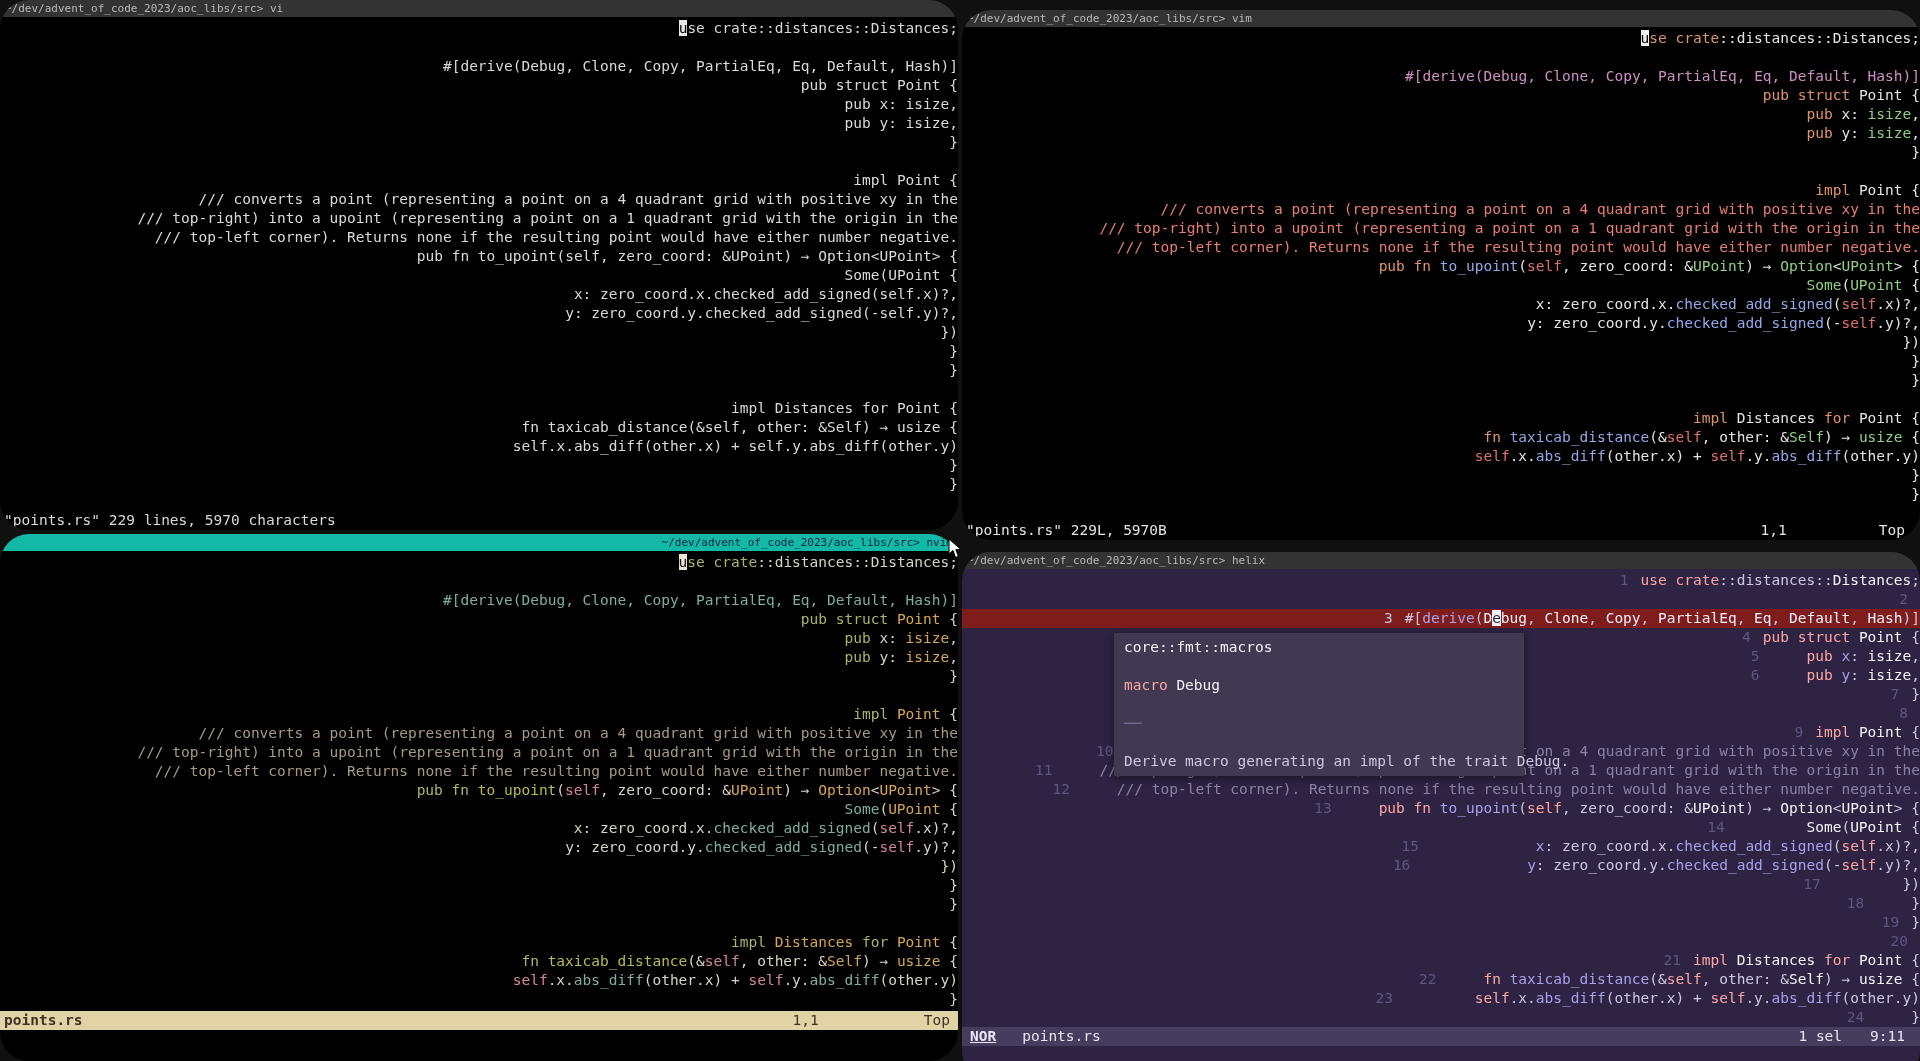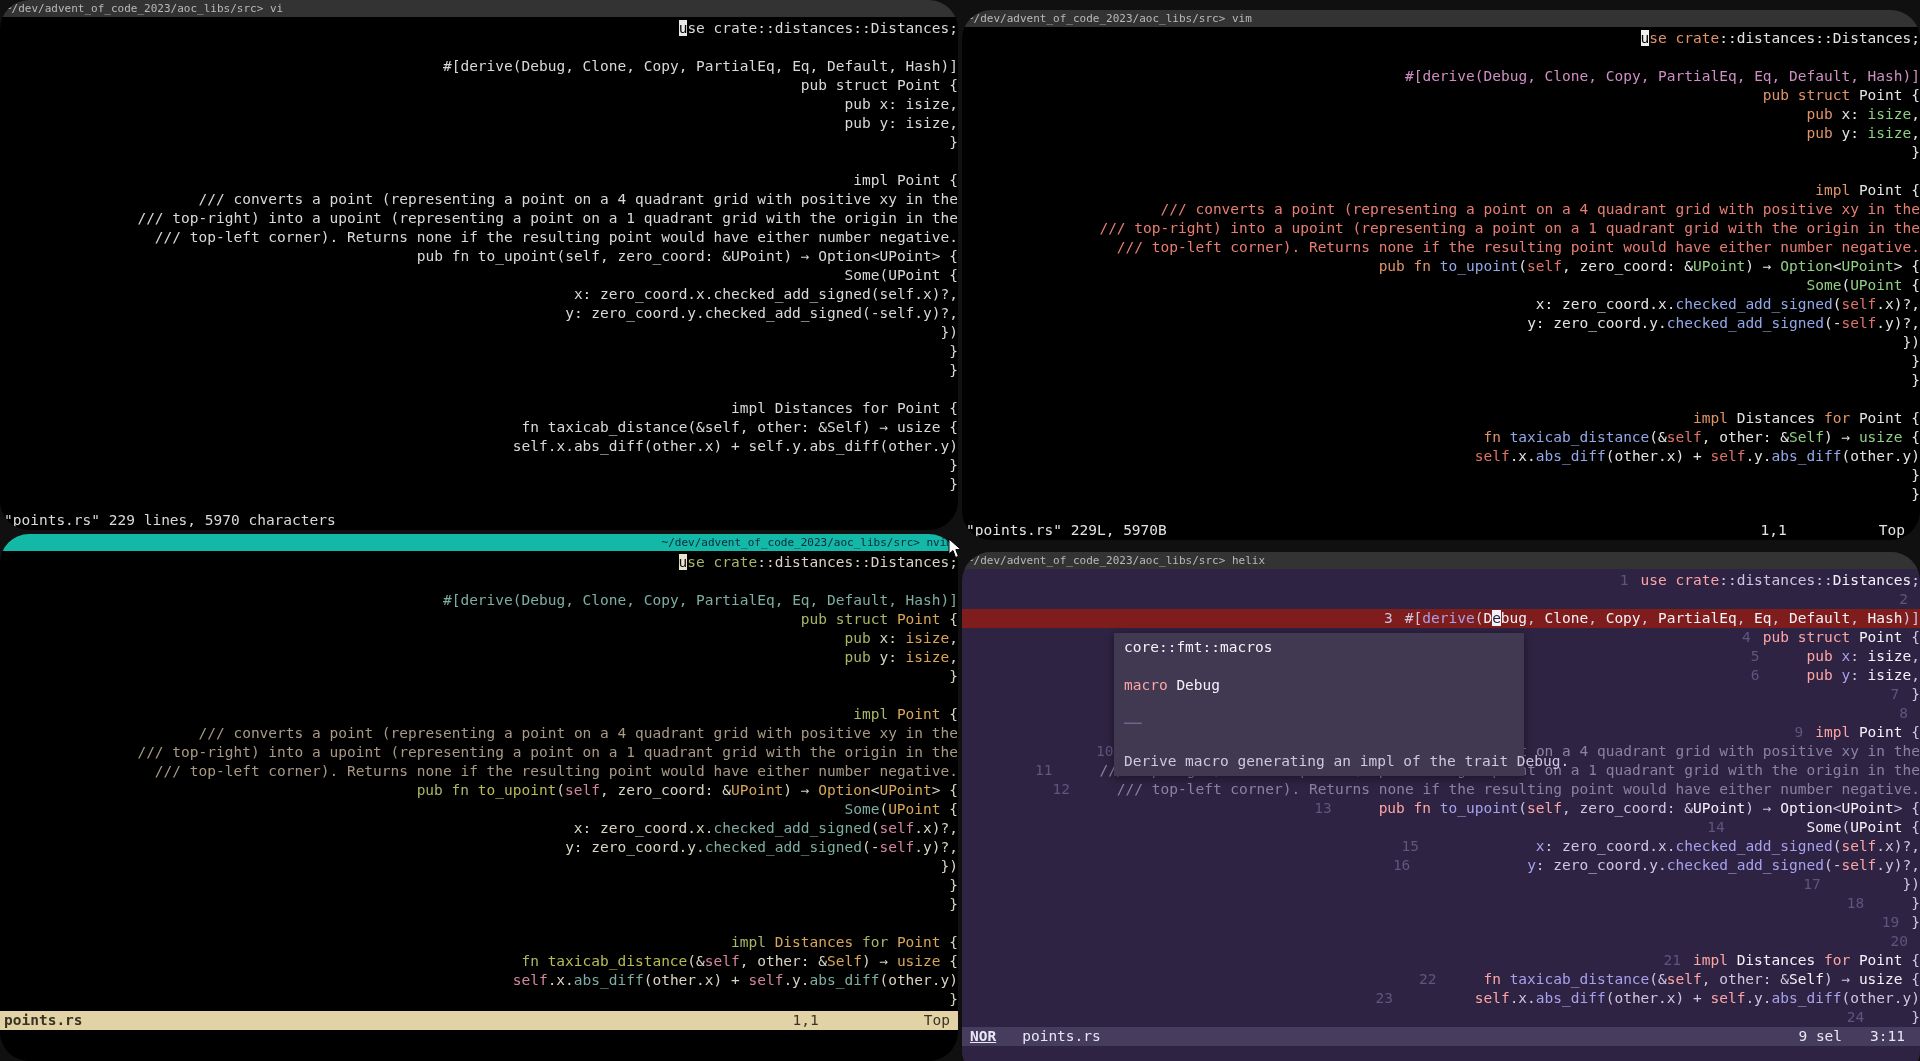--- a/index.html
+++ b/index.html
@@ -108,22 +108,22 @@
 
   <section class="pane pane-br">
     <div class="titlebar">~/dev/advent_of_code_2023/aoc_libs/src&gt; helix</div>
     <div class="hx-body">
       <div class="code hx"><div class="line"><span class="lnr">  1</span><span class="tk-k">use</span><span class="tk-p"> </span><span class="tk-k">crate</span><span class="tk-p">::distances::</span><span class="tk-t">Distances</span><span class="tk-p">;</span></div><div class="line"><span class="lnr">  2</span></div><div class="line cursor-line"><span class="lnr lnr-cur">  3</span><span class="tk-p">#[</span><span class="tk-f">derive</span><span class="tk-p">(</span><span class="tk-t">D</span><span class="tk-cur">e</span><span class="tk-t">bug</span><span class="tk-p">, </span><span class="tk-t">Clone</span><span class="tk-p">, </span><span class="tk-t">Copy</span><span class="tk-p">, </span><span class="tk-t">PartialEq</span><span class="tk-p">, </span><span class="tk-t">Eq</span><span class="tk-p">, </span><span class="tk-t">Default</span><span class="tk-p">, </span><span class="tk-t">Hash</span><span class="tk-p">)]</span></div><div class="line"><span class="lnr">  4</span><span class="tk-k">pub</span><span class="tk-p"> </span><span class="tk-k">struct</span><span class="tk-p"> </span><span class="tk-t">Point</span><span class="tk-p"> {</span></div><div class="line"><span class="lnr">  5</span><span class="tk-p">    </span><span class="tk-k">pub</span><span class="tk-p"> </span><span class="tk-f">x</span><span class="tk-p">: </span><span class="tk-t">isize</span><span class="tk-p">,</span></div><div class="line"><span class="lnr">  6</span><span class="tk-p">    </span><span class="tk-k">pub</span><span class="tk-p"> </span><span class="tk-f">y</span><span class="tk-p">: </span><span class="tk-t">isize</span><span class="tk-p">,</span></div><div class="line"><span class="lnr">  7</span><span class="tk-p">}</span></div><div class="line"><span class="lnr">  8</span></div><div class="line"><span class="lnr">  9</span><span class="tk-k">impl</span><span class="tk-p"> </span><span class="tk-t">Point</span><span class="tk-p"> {</span></div><div class="line"><span class="lnr"> 10</span><span class="tk-c">    /// converts a point (representing a point on a 4 quadrant grid with positive xy in the</span></div><div class="line"><span class="lnr"> 11</span><span class="tk-c">    /// top-right) into a upoint (representing a point on a 1 quadrant grid with the origin in the</span></div><div class="line"><span class="lnr"> 12</span><span class="tk-c">    /// top-left corner). Returns none if the resulting point would have either number negative.</span></div><div class="line"><span class="lnr"> 13</span><span class="tk-p">    </span><span class="tk-k">pub</span><span class="tk-p"> </span><span class="tk-k">fn</span><span class="tk-p"> </span><span class="tk-f">to_upoint</span><span class="tk-p">(</span><span class="tk-k">self</span><span class="tk-p">, zero_coord: &amp;</span><span class="tk-t">UPoint</span><span class="tk-p">) → </span><span class="tk-t">Option</span><span class="tk-p">&lt;</span><span class="tk-t">UPoint</span><span class="tk-p">&gt; {</span></div><div class="line"><span class="lnr"> 14</span><span class="tk-p">        </span><span class="tk-t">Some</span><span class="tk-p">(</span><span class="tk-t">UPoint</span><span class="tk-p"> {</span></div><div class="line"><span class="lnr"> 15</span><span class="tk-p">            </span><span class="tk-f">x</span><span class="tk-p">: zero_coord.x.</span><span class="tk-f">checked_add_signed</span><span class="tk-p">(</span><span class="tk-k">self</span><span class="tk-p">.x)?,</span></div><div class="line"><span class="lnr"> 16</span><span class="tk-p">            </span><span class="tk-f">y</span><span class="tk-p">: zero_coord.y.</span><span class="tk-f">checked_add_signed</span><span class="tk-p">(-</span><span class="tk-k">self</span><span class="tk-p">.y)?,</span></div><div class="line"><span class="lnr"> 17</span><span class="tk-p">        })</span></div><div class="line"><span class="lnr"> 18</span><span class="tk-p">    }</span></div><div class="line"><span class="lnr"> 19</span><span class="tk-p">}</span></div><div class="line"><span class="lnr"> 20</span></div><div class="line"><span class="lnr"> 21</span><span class="tk-k">impl</span><span class="tk-p"> </span><span class="tk-t">Distances</span><span class="tk-p"> </span><span class="tk-k">for</span><span class="tk-p"> </span><span class="tk-t">Point</span><span class="tk-p"> {</span></div><div class="line"><span class="lnr"> 22</span><span class="tk-p">    </span><span class="tk-k">fn</span><span class="tk-p"> </span><span class="tk-f">taxicab_distance</span><span class="tk-p">(&amp;</span><span class="tk-k">self</span><span class="tk-p">, other: &amp;</span><span class="tk-t">Self</span><span class="tk-p">) → </span><span class="tk-t">usize</span><span class="tk-p"> {</span></div><div class="line"><span class="lnr"> 23</span><span class="tk-p">        </span><span class="tk-k">self</span><span class="tk-p">.x.</span><span class="tk-f">abs_diff</span><span class="tk-p">(other.x) + </span><span class="tk-k">self</span><span class="tk-p">.y.</span><span class="tk-f">abs_diff</span><span class="tk-p">(other.y)</span></div><div class="line"><span class="lnr"> 24</span><span class="tk-p">    }</span></div></div>
       <div class="hx-popup hx"><div class="line"><span class="tk-t">core::fmt::macros</span></div><div class="line"></div><div class="line"><span class="tk-k">macro</span><span class="tk-p"> </span><span class="tk-t">Debug</span></div><div class="line"></div><div class="line"><span class="tk-sep">──</span></div><div class="line"></div><div class="line"><span class="tk-p">Derive macro generating an impl of the trait Debug.</span></div></div>
     </div>
     <div class="hx-status">
       <span class="mode">NOR</span>
       <span class="file">points.rs</span>
-      <span class="sel">9 sel</span>
-      <span class="pos">3:11</span>
+      <span class="sel">1 sel</span>
+      <span class="pos">9:11</span>
     </div>
     <div class="cmdline"></div>
   </section>
 
   <svg class="mouse" width="16" height="22" viewBox="0 0 16 22">
     <path d="M1 1 L1 16 L5 12.5 L7.6 19.5 L10.4 18.3 L7.8 11.6 L13 11.6 Z" fill="#ffffff" stroke="#000000" stroke-width="1"></path>
   </svg>
 </div>
 
 </body></html>

